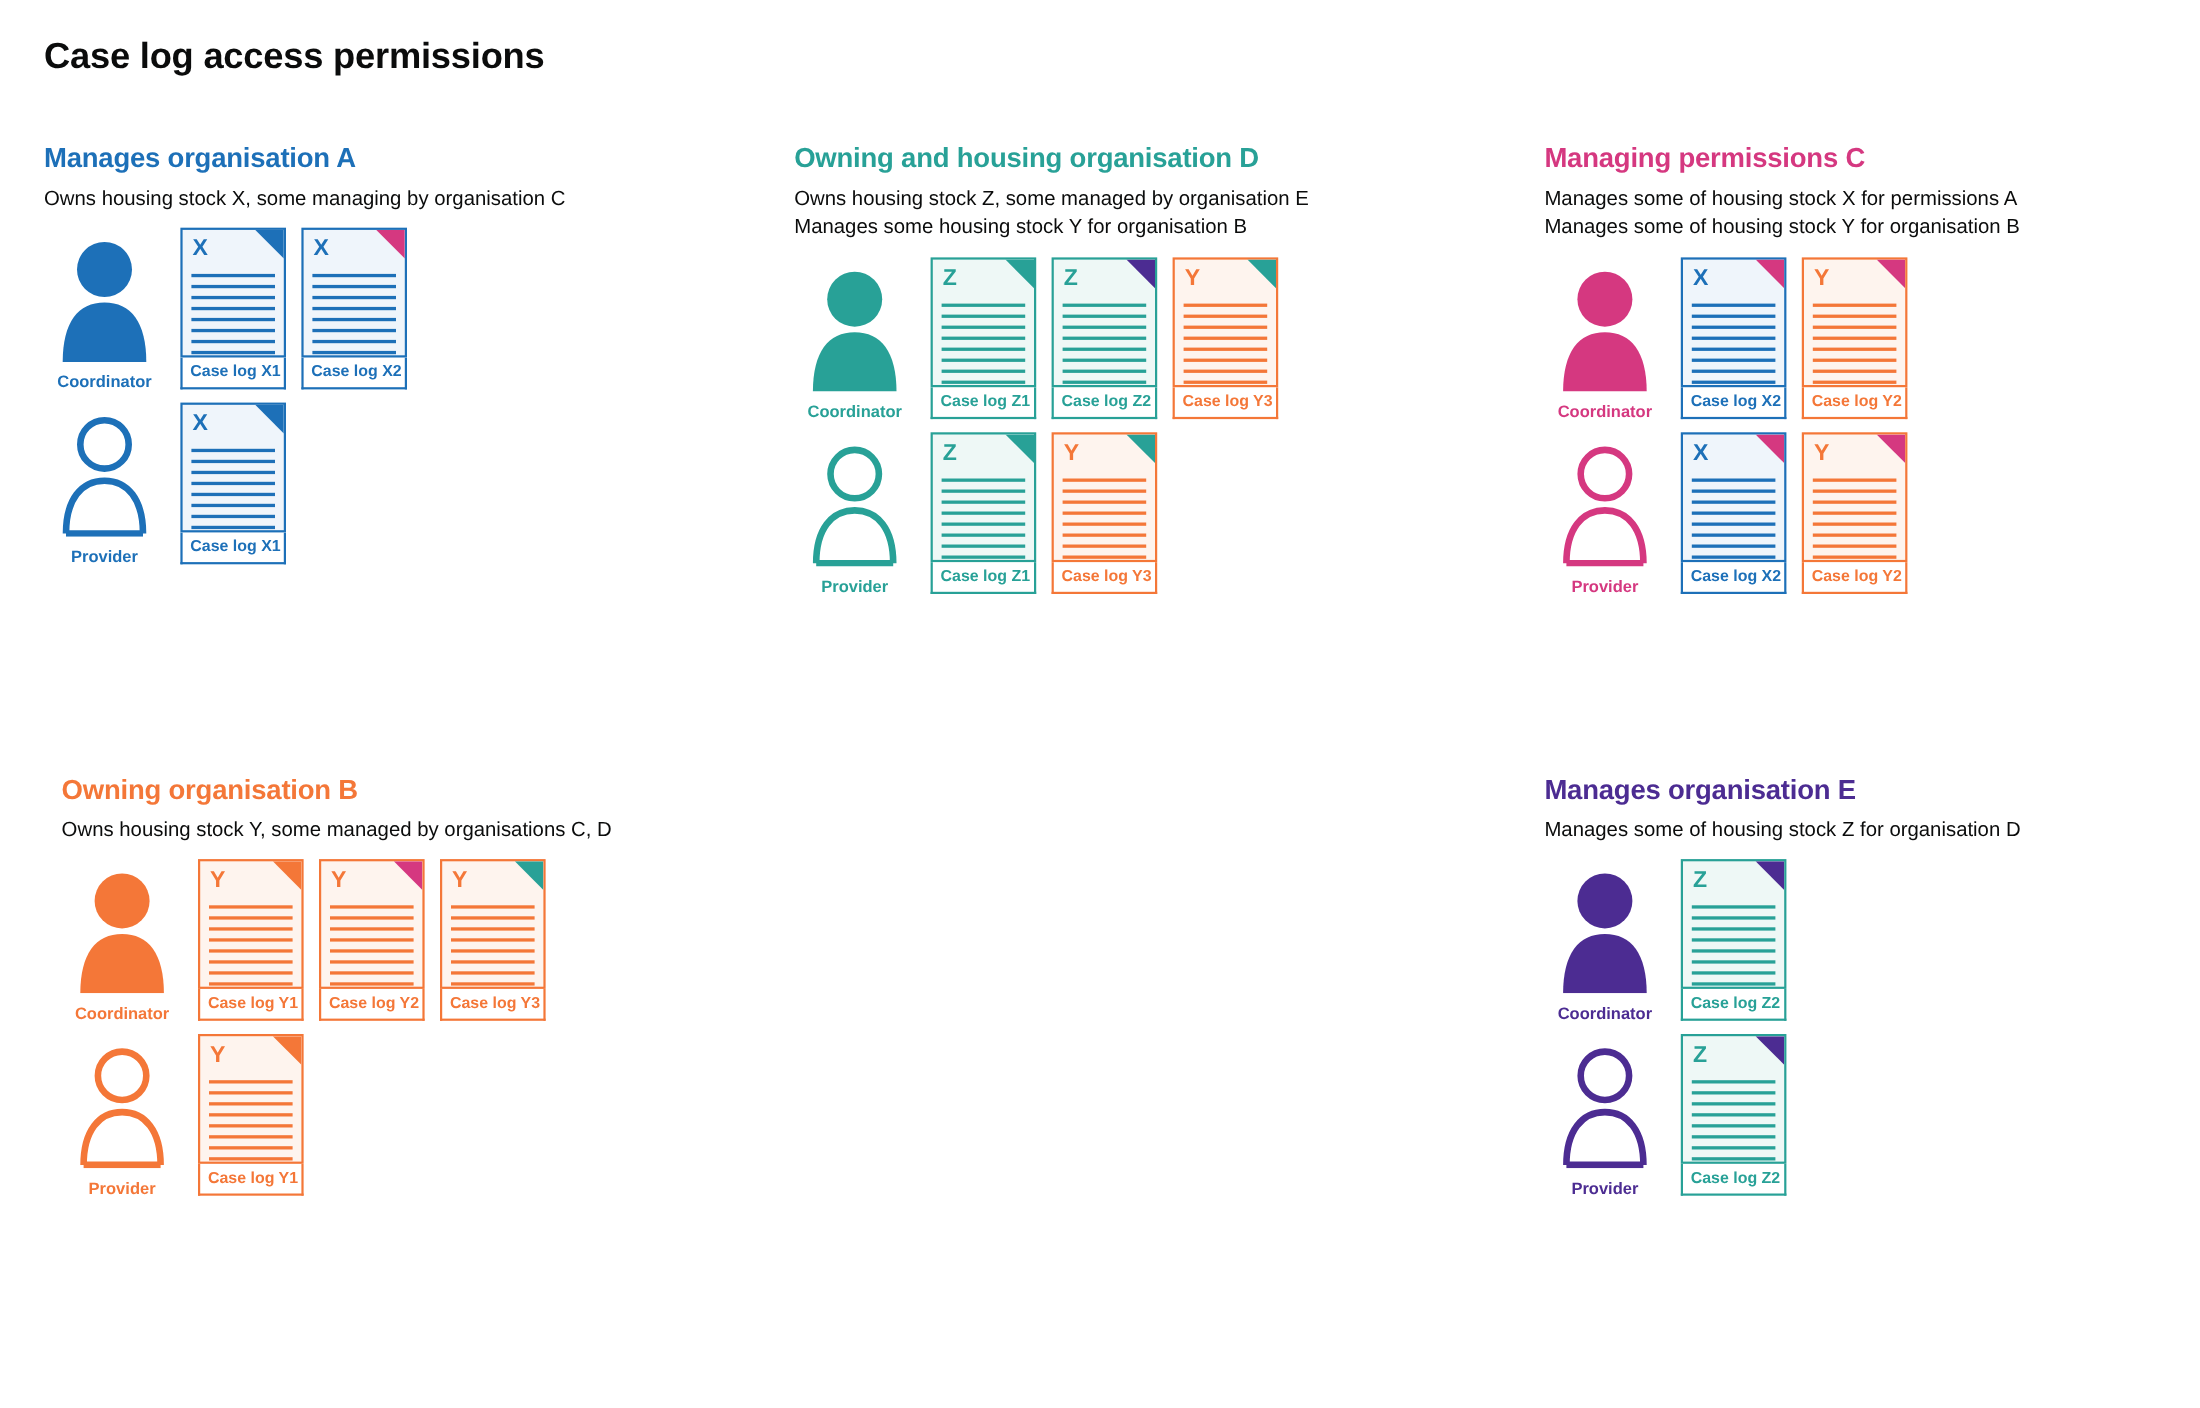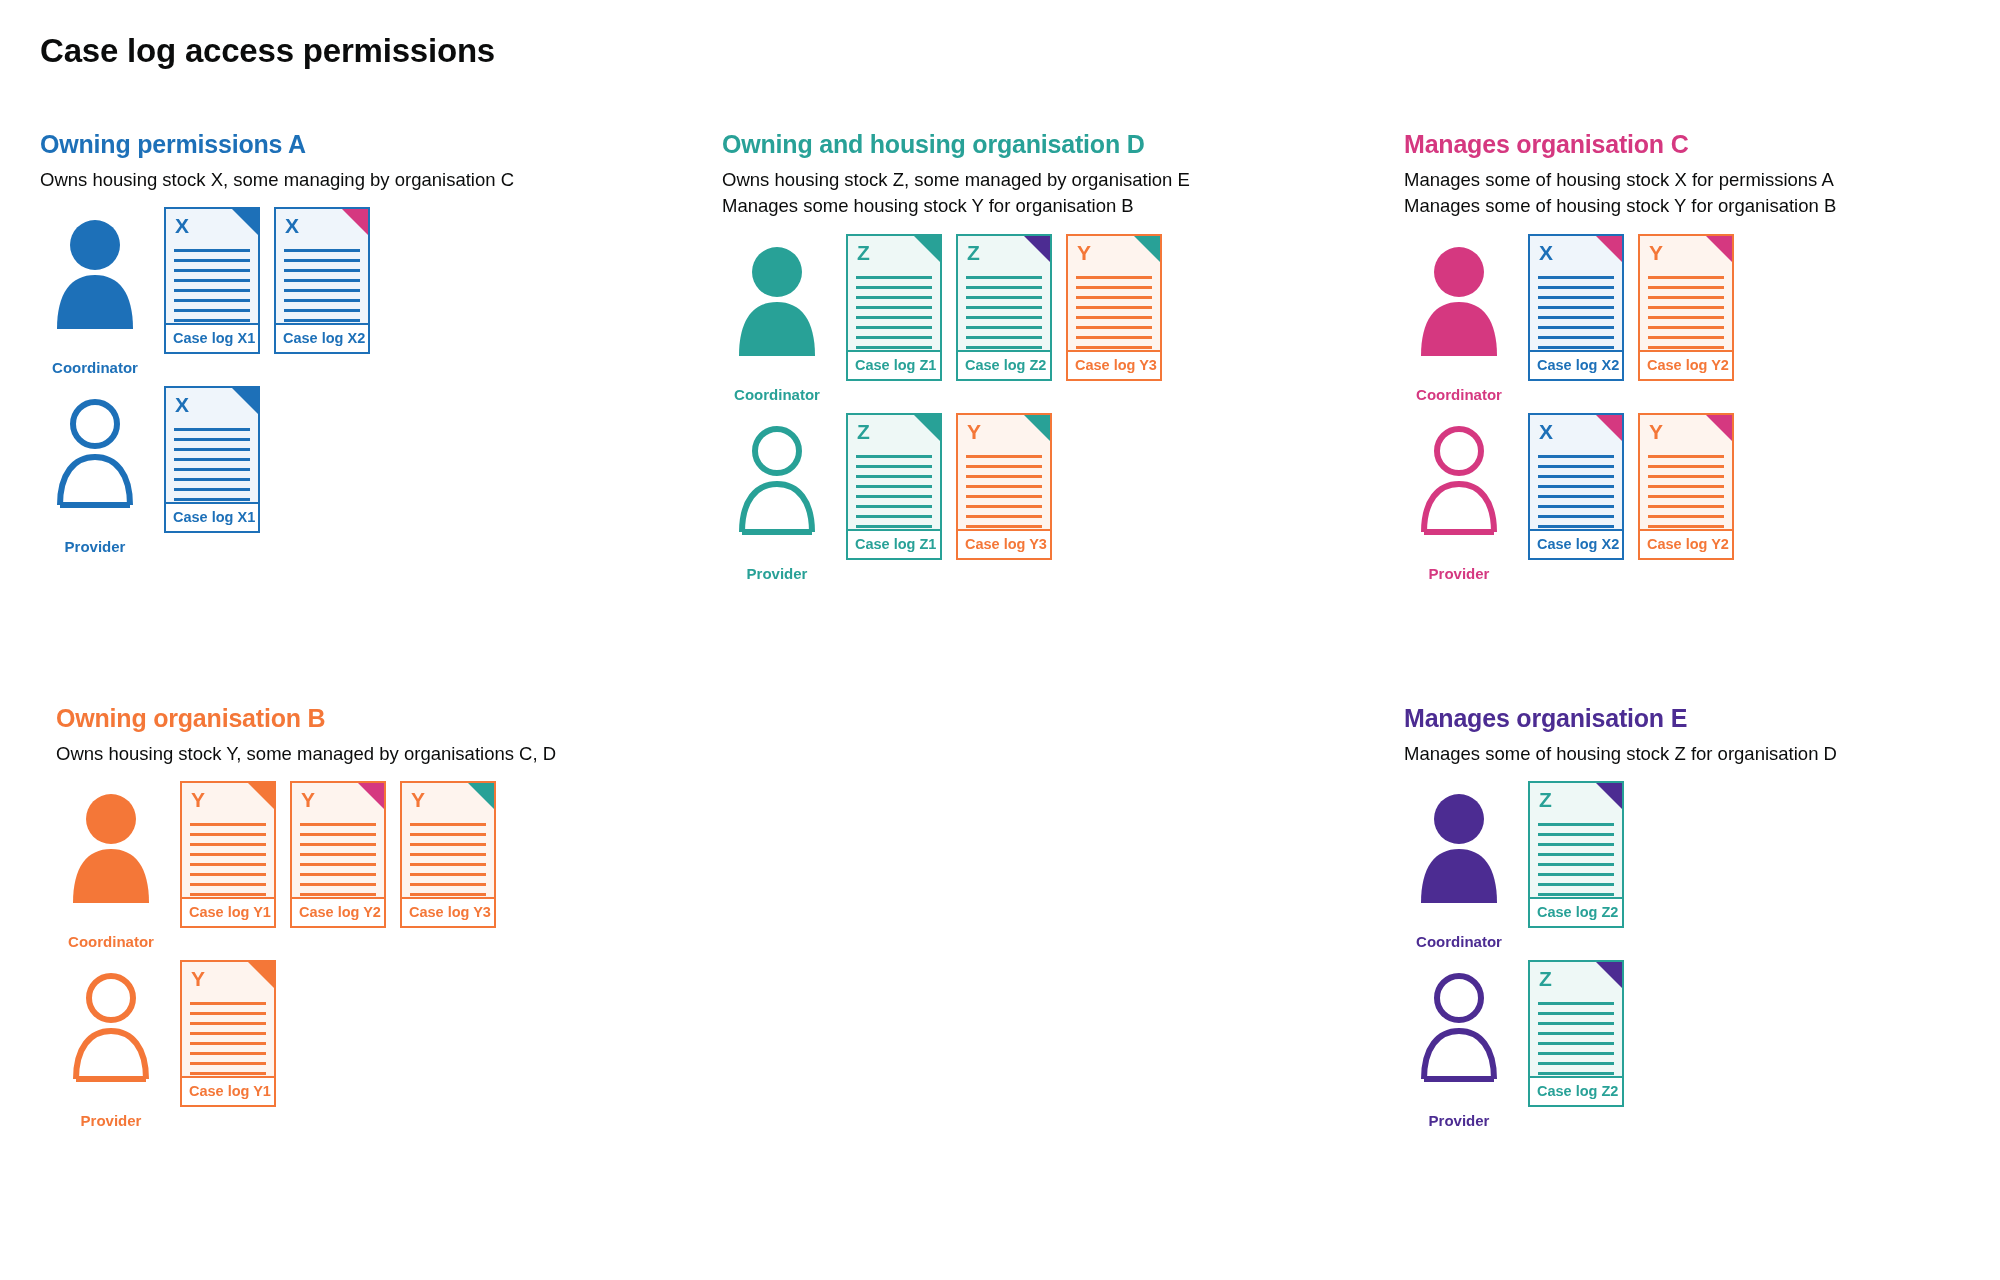--- a/index.html
+++ b/index.html
@@ -51,21 +51,20 @@
     align-items: flex-start;
     gap: 14px;
     margin-top: 10px;
   }
   .role {
     width: 110px;
     display: flex;
     flex-direction: column;
     align-items: center;
     padding-top: 10px;
-    gap: 20px;
   }
   .role svg { display: block; }
   .role-label {
     font-size: 15px;
     font-weight: bold;
     margin-top: 10px;
     text-align: center;
   }
   .docs {
     display: flex;
@@ -123,21 +122,21 @@
     white-space: nowrap;
   }
 </style>
 </head>
 <body>
 
 <div class="page">
   <div class="page-title">Case log access permissions</div>
   <div id="panels">
       <div class="panel" style="left: 40px; top: 130px;">
-        <div class="panel-title" style="color: rgb(29, 112, 184);">Owning permissions A</div>
+        <div class="panel-title" style="color: rgb(29, 112, 184);">Manages organisation A</div>
         <div class="panel-desc">Owns housing stock X, some managing by organisation C</div>
         <div class="rolerow">
           <div class="role">
             <svg width="86" height="112" viewBox="0 0 86 112">
               <circle cx="43" cy="28" r="25" fill="#1d70b8"></circle>
               <path d="M5 112 C5 76 19 58 43 58 C67 58 81 76 81 112 Z" fill="#1d70b8"></path>
             </svg>
             <div class="role-label" style="color: rgb(29, 112, 184);">Coordinator</div>
           </div>
           <div class="docs">
@@ -314,21 +313,21 @@
                   <i></i>
                   <i></i>
                 </div>
               </div>
               <div class="doc-caption" style="border-color: rgb(244, 119, 56); color: rgb(244, 119, 56);">Case log Y3</div>
             </div>
           </div>
         </div>
       </div>
       <div class="panel" style="left: 1404px; top: 130px;">
-        <div class="panel-title" style="color: rgb(213, 56, 128);">Manages organisation C</div>
+        <div class="panel-title" style="color: rgb(213, 56, 128);">Managing permissions C</div>
         <div class="panel-desc">Manages some of housing stock X for permissions A
 Manages some of housing stock Y for organisation B</div>
         <div class="rolerow">
           <div class="role">
             <svg width="86" height="112" viewBox="0 0 86 112">
               <circle cx="43" cy="28" r="25" fill="#d53880"></circle>
               <path d="M5 112 C5 76 19 58 43 58 C67 58 81 76 81 112 Z" fill="#d53880"></path>
             </svg>
             <div class="role-label" style="color: rgb(213, 56, 128);">Coordinator</div>
           </div>

